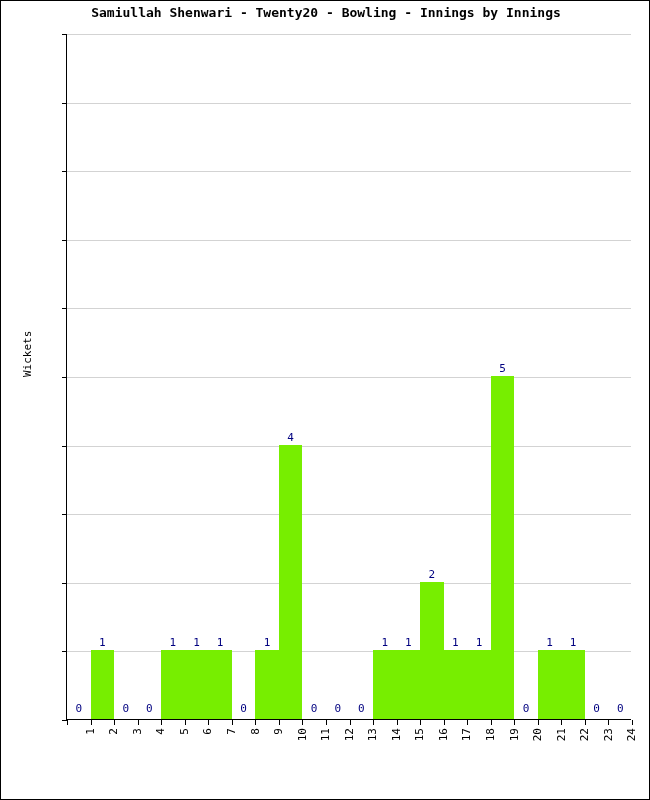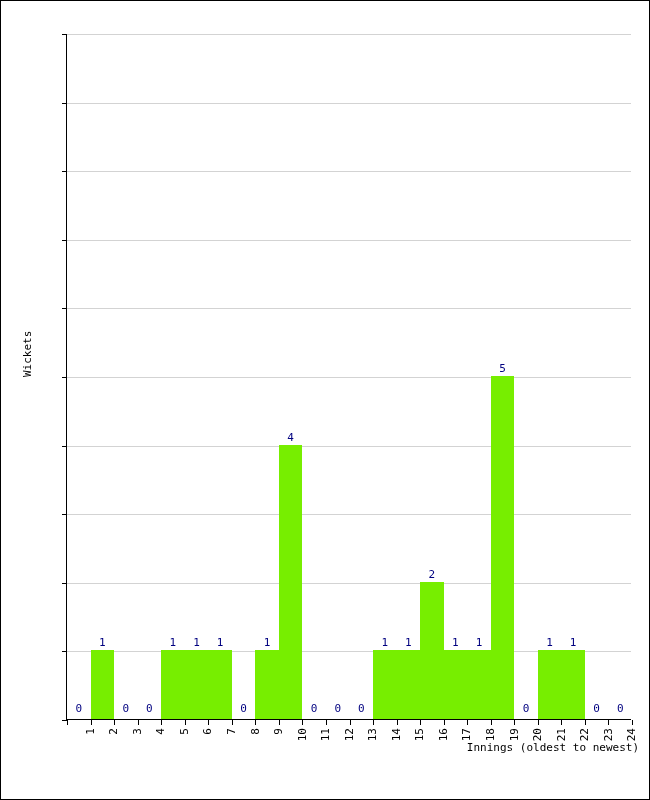--- a/index.html
+++ b/index.html
@@ -121,20 +121,21 @@
     font-size: 11px;
     color: #000000;
     white-space: nowrap;
   }
 </style>
 </head>
 <body>
 
 <div id="chart-root">
 
+  <div id="chart-title">Samiullah Shenwari - Twenty20 - Bowling - Innings by Innings</div>
 
   <div id="y-axis-title">Wickets</div>
 
   <div id="plot-area">
     <div id="grid-layer">
         <div class="gridline" style="top: 617.4px;"></div>
         <div class="gridline" style="top: 548.8px;"></div>
         <div class="gridline" style="top: 480.2px;"></div>
         <div class="gridline" style="top: 411.6px;"></div>
         <div class="gridline" style="top: 343px;"></div>
@@ -291,16 +292,15 @@
         <div class="xtick-mark" style="left: 494.375px;"></div>
         <div class="xtick-label" style="left: 511.146px;">22</div>
         <div class="xtick-mark" style="left: 517.917px;"></div>
         <div class="xtick-label" style="left: 534.688px;">23</div>
         <div class="xtick-mark" style="left: 541.458px;"></div>
         <div class="xtick-label" style="left: 558.229px;">24</div>
         <div class="xtick-mark" style="left: 565px;"></div>
       </div>
   </div>
 
-  <div id="x-axis-title">Innings (oldest to newest)</div>
 
 
 </div>
 
 </body></html>

